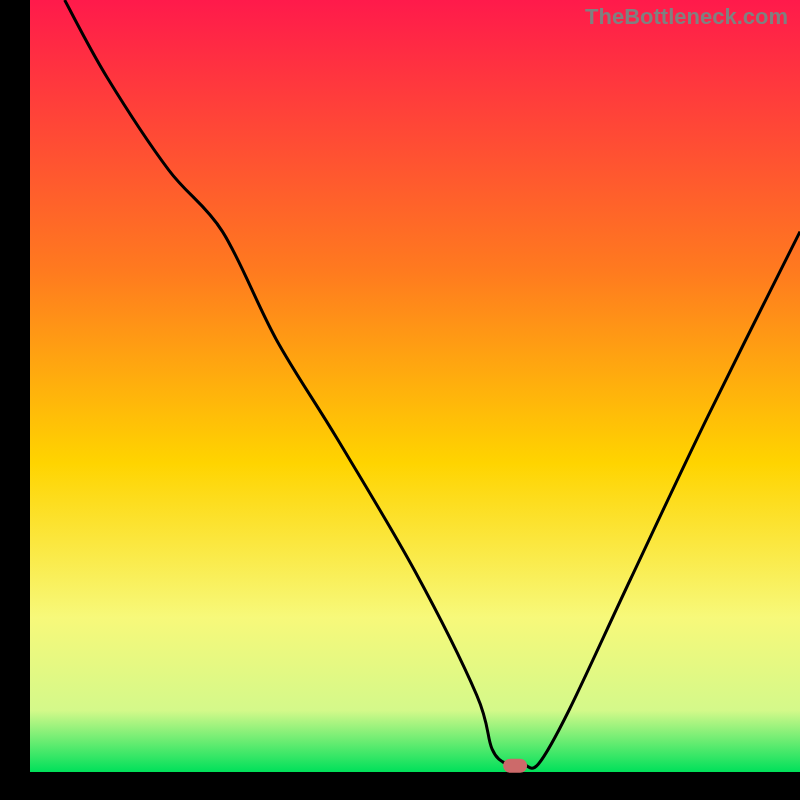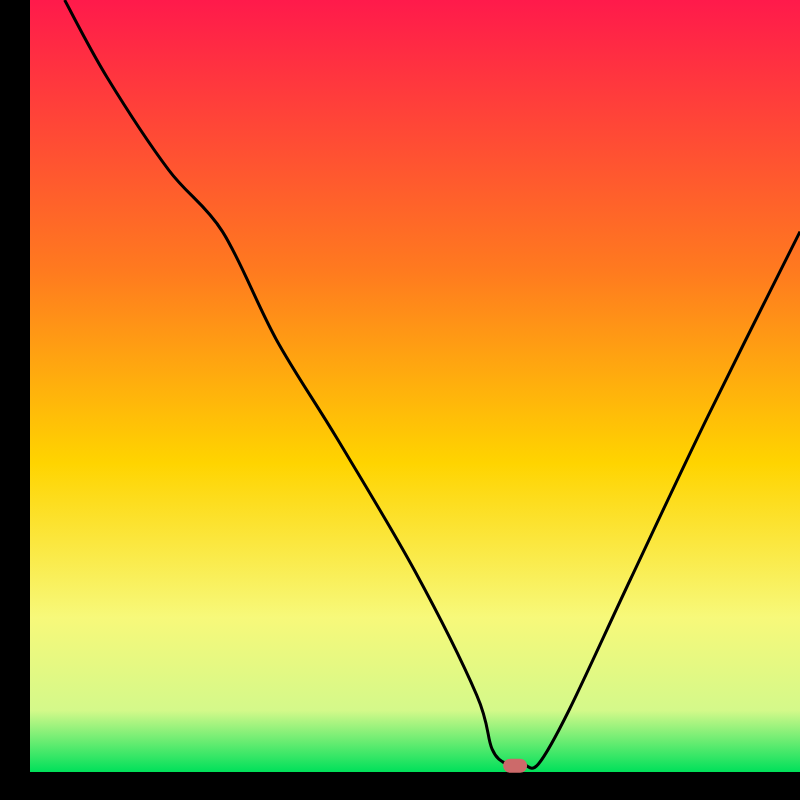--- a/index.html
+++ b/index.html
@@ -21,20 +21,21 @@
     font-weight: bold;
     color: #808080;
     z-index: 10;
   }
   svg { display: block; }
 </style>
 </head>
 <body>
 
 <div class="chart-wrap">
+  <div class="watermark">TheBottleneck.com</div>
   <svg id="chart-svg" width="800" height="800" viewBox="0 0 800 800">
       <defs>
         <linearGradient id="bg-grad" x1="0" y1="0" x2="0" y2="1">
           <stop offset="0%" stop-color="#ff1a4b"></stop>
           <stop offset="35%" stop-color="#ff7a1f"></stop>
           <stop offset="60%" stop-color="#ffd400"></stop>
           <stop offset="80%" stop-color="#f7f97a"></stop>
           <stop offset="92%" stop-color="#d4f98a"></stop>
           <stop offset="100%" stop-color="#00e05a"></stop>
         </linearGradient>

